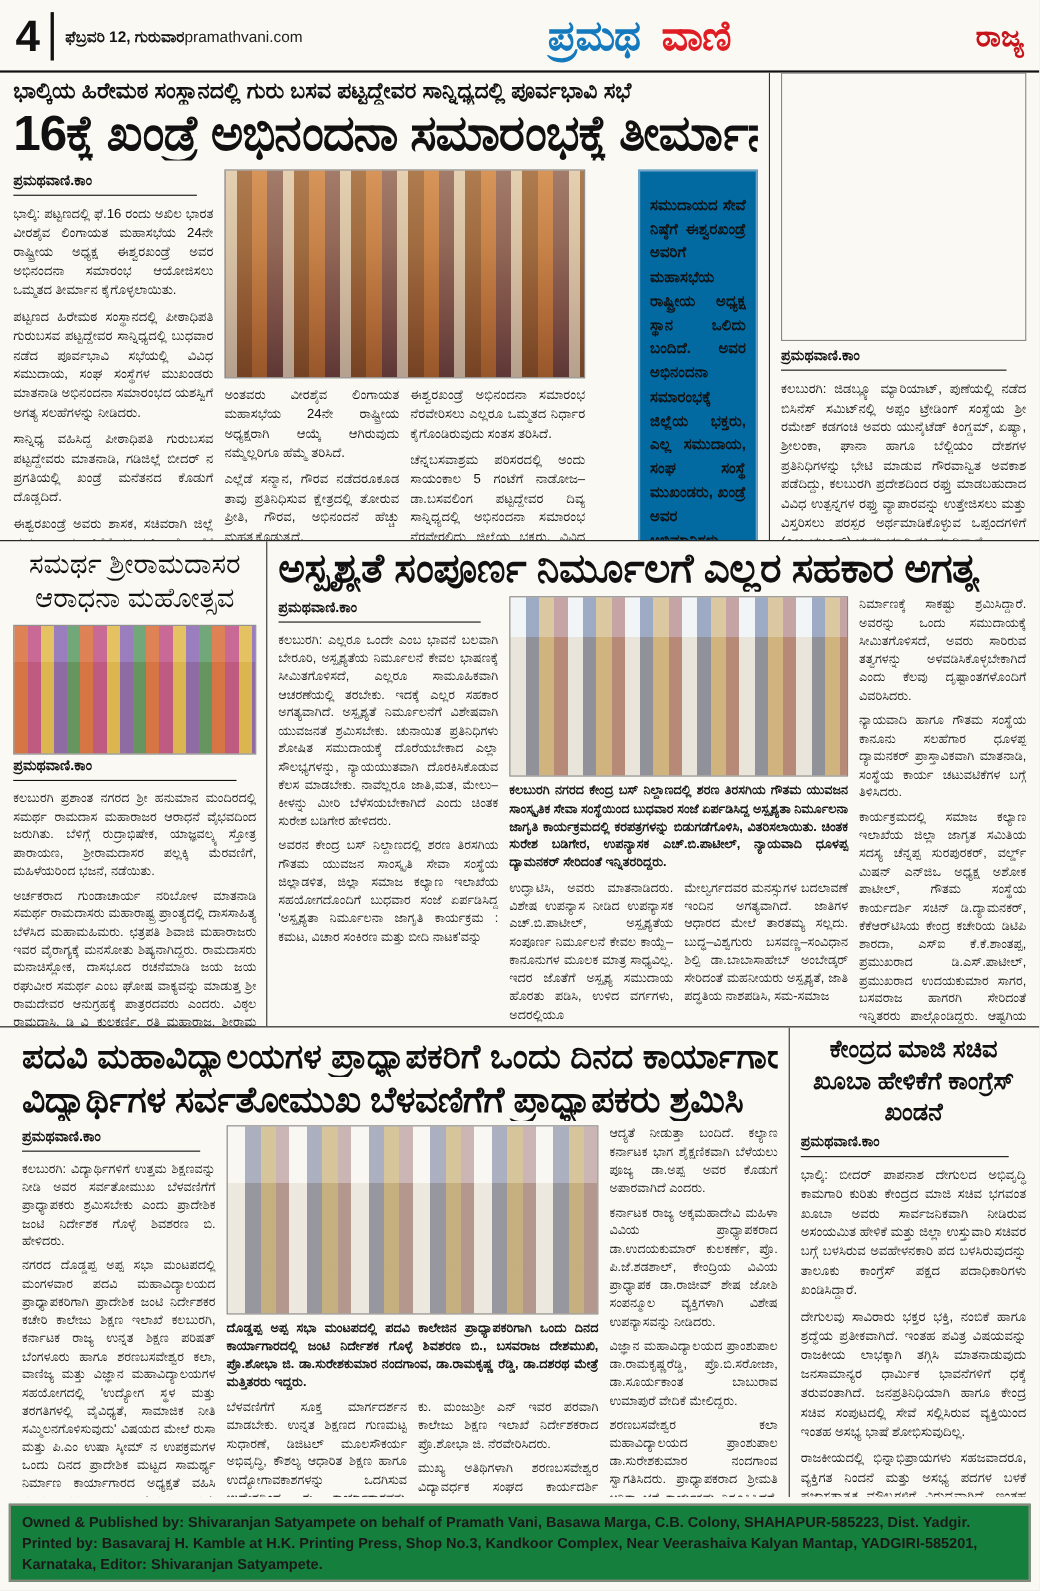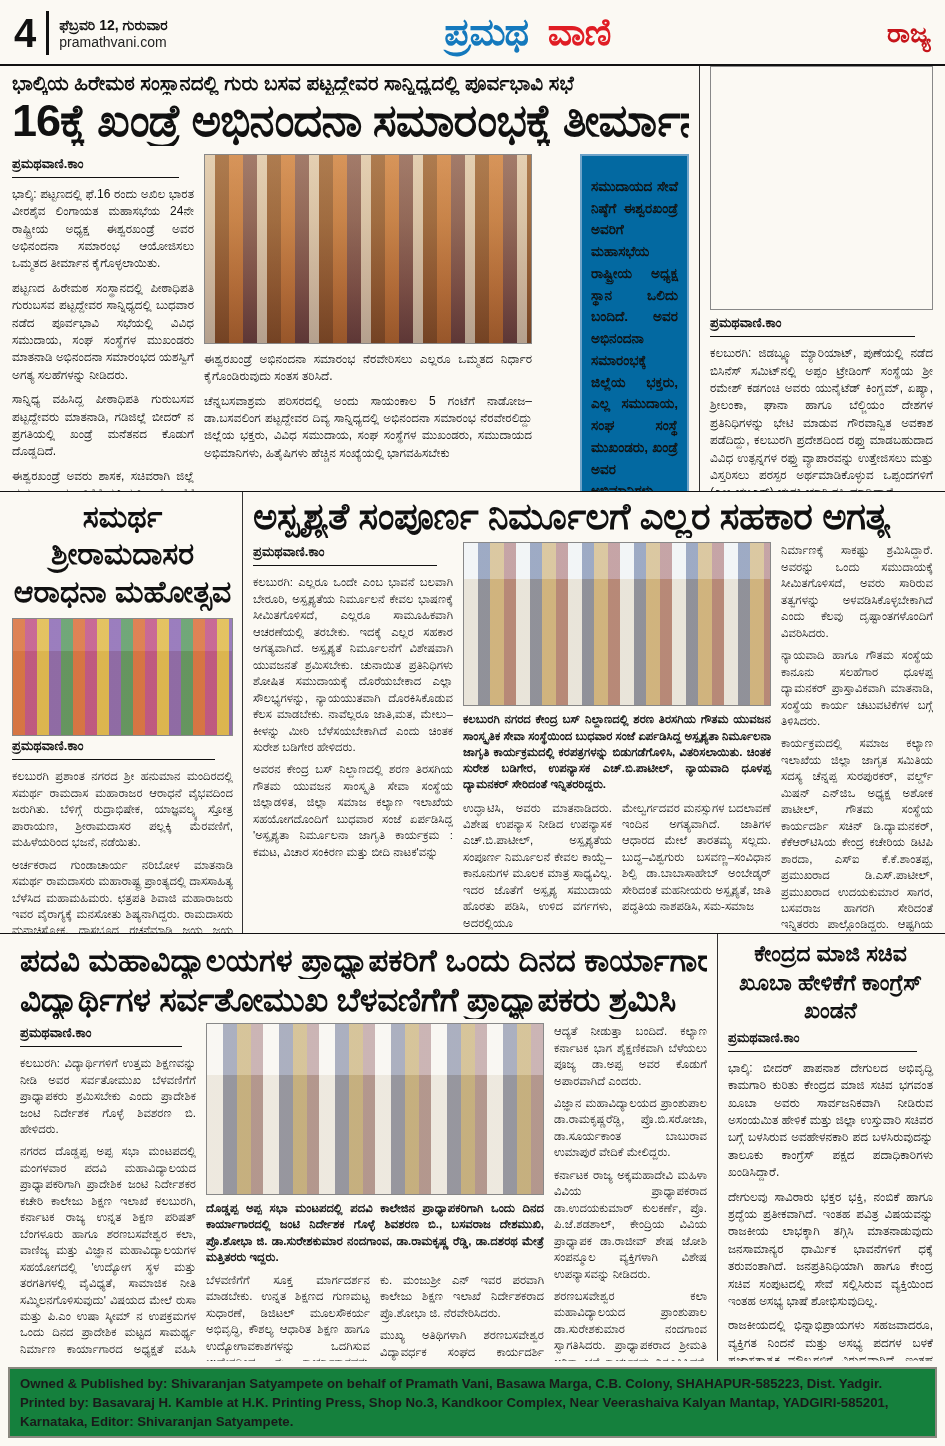--- a/index.html
+++ b/index.html
@@ -4,21 +4,21 @@
 <style>
   * { margin:0; padding:0; box-sizing:border-box; }
   body { background:#e8e6e0; font-family:"Liberation Sans","DejaVu Sans",sans-serif; color:#111; }
   .page { width:945px; height:1446px; margin:0 auto; background:#fbf9f3; overflow:hidden; display:flex; flex-direction:column; }
 
   
   .mast { height:68px; display:flex; align-items:center; justify-content:space-between; padding:4px 14px 2px 14px; border-bottom:2px solid #111; }
   .mast-left { display:flex; align-items:center; gap:10px; }
   .page-num { font-size:40px; font-weight:700; line-height:1; }
   .mast-divider { width:3px; height:44px; background:#111; }
-  .date-block { display:flex; flex-direction:column; justify-content:center; }
+  .date-block { display:flex; justify-content:center; }
   .date { font-size:14px; font-weight:700; }
   .site { font-size:14px; color:#222; }
   .mast-center { font-size:38px; font-weight:800; letter-spacing:-1px; white-space:nowrap; }
   .mast-blue { color:#1479bd; }
   .mast-red { color:#e01d24; margin-left:10px; }
   .mast-right { font-size:26px; font-weight:800; color:#c6151b; }
 
   
   .band { overflow:hidden; }
   .kicker { font-size:20px; font-weight:800; white-space:nowrap; overflow:hidden; margin:4px 0 2px 0; }
@@ -64,21 +64,21 @@
   .tcol1 { width:182px; flex:none; }
   .tmid { width:328px; flex:none; }
   .tcol4 { flex:1; }
   .quote-box { background:#0369a1; border:2.5px solid #6fa3c8; padding:20px 9px; margin-bottom:6px;margin-left:38px; }
   .quote-text { font-size:13.6px; font-weight:600; line-height:1.6; text-align:justify; }
   .quote-attr { font-size:16px; font-weight:400; text-align:left; margin-top:6px; line-height:1.4; }
 
   
   .band-mid { height:455px; display:flex; border-top:1.6px solid #111; }
   .mid-left { width:243px; flex:none; padding:6px 9px 0 12px; border-right:1.6px solid #333; overflow:hidden; }
-  .mid-left h2 { font-size:30px; font-weight:700; text-align:center; line-height:1.25; margin-bottom:8px; }
+  .mid-left h2 { font-size:25px; font-weight:400; text-align:center; line-height:1.25; margin-bottom:8px; }
   .mid-right { flex:1; padding:4px 12px 0 10px; overflow:hidden; }
   .mid-right .kicker { font-size:21px; }
   .mid-right .headline-lg { font-size:37px; margin-bottom:4px; }
   .mcol1 { width:200px; flex:none; }
   .mmid { width:308px; flex:none; }
   .mcol4 { flex:1; }
 
   
   .band-bottom { height:440px; display:flex; border-top:1.6px solid #111; }
   .bot-left { width:718px; flex:none; padding:4px 10px 0 20px; border-right:1.6px solid #333; overflow:hidden; }
@@ -125,20 +125,25 @@
           <div class="rule"></div>
           <p class="body">ಭಾಲ್ಕಿ: ಪಟ್ಟಣದಲ್ಲಿ ಫೆ.16 ರಂದು ಅಖಿಲ ಭಾರತ ವೀರಶೈವ ಲಿಂಗಾಯತ ಮಹಾಸಭೆಯ 24ನೇ ರಾಷ್ಟ್ರೀಯ ಅಧ್ಯಕ್ಷ ಈಶ್ವರಖಂಡ್ರೆ ಅವರ ಅಭಿನಂದನಾ ಸಮಾರಂಭ ಆಯೋಜಿಸಲು ಒಮ್ಮತದ ತೀರ್ಮಾನ ಕೈಗೊಳ್ಳಲಾಯಿತು.</p>
           <p class="body">ಪಟ್ಟಣದ ಹಿರೇಮಠ ಸಂಸ್ಥಾನದಲ್ಲಿ ಪೀಠಾಧಿಪತಿ ಗುರುಬಸವ ಪಟ್ಟದ್ದೇವರ ಸಾನ್ನಿಧ್ಯದಲ್ಲಿ ಬುಧವಾರ ನಡೆದ ಪೂರ್ವಭಾವಿ ಸಭೆಯಲ್ಲಿ ವಿವಿಧ ಸಮುದಾಯ, ಸಂಘ ಸಂಸ್ಥೆಗಳ ಮುಖಂಡರು ಮಾತನಾಡಿ ಅಭಿನಂದನಾ ಸಮಾರಂಭದ ಯಶಸ್ವಿಗೆ ಅಗತ್ಯ ಸಲಹೆಗಳನ್ನು ನೀಡಿದರು.</p>
           <p class="body">ಸಾನ್ನಿಧ್ಯ ವಹಿಸಿದ್ದ ಪೀಠಾಧಿಪತಿ ಗುರುಬಸವ ಪಟ್ಟದ್ದೇವರು ಮಾತನಾಡಿ, ಗಡಿಜಿಲ್ಲೆ ಬೀದರ್ ನ ಪ್ರಗತಿಯಲ್ಲಿ ಖಂಡ್ರೆ ಮನೆತನದ ಕೊಡುಗೆ ದೊಡ್ಡದಿದೆ.</p>
           <p class="body">ಈಶ್ವರಖಂಡ್ರೆ ಅವರು ಶಾಸಕ, ಸಚಿವರಾಗಿ ಜಿಲ್ಲೆ ಮತ್ತು ರಾಜ್ಯದ ಏಳಿಗೆಗೆ ಶ್ರಮಿಸುತ್ತಿದ್ದಾರೆ. ಜತೆಗೆ ಲಿಂಗಾಯತ ಸಮಾಜದ ಪ್ರಭಾವಿ ನಾಯಕರಾಗಿ ಸಮುದಾಯವನ್ನು ಸಂಘಟಿಸಲು ಹಗಲಿರುಳು ಶ್ರಮಿಸುತ್ತಿದ್ದಾರೆ.</p>
         </div>
         <div class="tmid">
           <div class="photo photo-top"></div>
           <div class="row" style="margin-top:7px;">
             <div class="col" style="flex:1;">
+              <p class="body">ಅಂತವರು ವೀರಶೈವ ಲಿಂಗಾಯತ ಮಹಾಸಭೆಯ 24ನೇ ರಾಷ್ಟ್ರೀಯ ಅಧ್ಯಕ್ಷರಾಗಿ ಆಯ್ಕೆ ಆಗಿರುವುದು ನಮ್ಮೆಲ್ಲರಿಗೂ ಹೆಮ್ಮೆ ತರಿಸಿದೆ.</p>
+              <p class="body">ಎಲ್ಲೆಡೆ ಸನ್ಮಾನ, ಗೌರವ ನಡೆದರೂಕೂಡ ತಾವು ಪ್ರತಿನಿಧಿಸುವ ಕ್ಷೇತ್ರದಲ್ಲಿ ತೋರುವ ಪ್ರೀತಿ, ಗೌರವ, ಅಭಿನಂದನೆ ಹೆಚ್ಚು ಮಹತ್ವಕೊಡುತ್ತದೆ.</p>
+
+            </div>
+            <div class="col" style="flex:1;">
               <p class="body">ಈಶ್ವರಖಂಡ್ರೆ ಅಭಿನಂದನಾ ಸಮಾರಂಭ ನೆರವೇರಿಸಲು ಎಲ್ಲರೂ ಒಮ್ಮತದ ನಿರ್ಧಾರ ಕೈಗೊಂಡಿರುವುದು ಸಂತಸ ತರಿಸಿದೆ.</p>
               <p class="body">ಚೆನ್ನಬಸವಾಶ್ರಮ ಪರಿಸರದಲ್ಲಿ ಅಂದು ಸಾಯಂಕಾಲ 5 ಗಂಟೆಗೆ ನಾಡೋಜ–ಡಾ.ಬಸವಲಿಂಗ ಪಟ್ಟದ್ದೇವರ ದಿವ್ಯ ಸಾನ್ನಿಧ್ಯದಲ್ಲಿ ಅಭಿನಂದನಾ ಸಮಾರಂಭ ನೆರವೇರಲಿದ್ದು ಜಿಲ್ಲೆಯ ಭಕ್ತರು, ವಿವಿಧ ಸಮುದಾಯ, ಸಂಘ ಸಂಸ್ಥೆಗಳ ಮುಖಂಡರು, ಸಮುದಾಯದ ಅಭಿಮಾನಿಗಳು, ಹಿತೈಷಿಗಳು ಹೆಚ್ಚಿನ ಸಂಖ್ಯೆಯಲ್ಲಿ ಭಾಗವಹಿಸಬೇಕು</p>
             </div>
           </div>
         </div>
         <div class="col tcol4">
           <div class="quote-box">
             <div class="quote-text">ಸಮುದಾಯದ ಸೇವೆ ನಿಷ್ಠೆಗೆ ಈಶ್ವರಖಂಡ್ರೆ ಅವರಿಗೆ ಮಹಾಸಭೆಯ ರಾಷ್ಟ್ರೀಯ ಅಧ್ಯಕ್ಷ ಸ್ಥಾನ ಒಲಿದು ಬಂದಿದೆ. ಅವರ ಅಭಿನಂದನಾ ಸಮಾರಂಭಕ್ಕೆ ಜಿಲ್ಲೆಯ ಭಕ್ತರು, ಎಲ್ಲ ಸಮುದಾಯ, ಸಂಘ ಸಂಸ್ಥೆ ಮುಖಂಡರು, ಖಂಡ್ರೆ ಅವರ ಅಭಿಮಾನಿಗಳು, ಹಿತೈಷಿಗಳು ಸಾಕ್ಷಿಯಾಗಬೇಕು.</div>
             <div class="quote-attr">– ಗುರುಬಸವ ಪಟ್ಟದ್ದೇವರು ಹಿರೇಮಠ ಸಂಸ್ಥಾನ ಭಾಲ್ಕಿ</div>
           </div>
@@ -214,22 +219,22 @@
               <p class="body-sm">ಬೆಳವಣಿಗೆಗೆ ಸೂಕ್ತ ಮಾರ್ಗದರ್ಶನ ಮಾಡಬೇಕು. ಉನ್ನತ ಶಿಕ್ಷಣದ ಗುಣಮಟ್ಟ ಸುಧಾರಣೆ, ಡಿಜಿಟಲ್ ಮೂಲಸೌಕರ್ಯ ಅಭಿವೃದ್ಧಿ, ಕೌಶಲ್ಯ ಆಧಾರಿತ ಶಿಕ್ಷಣ ಹಾಗೂ ಉದ್ಯೋಗಾವಕಾಶಗಳನ್ನು ಒದಗಿಸುವ ಉದ್ದೇಶದಿಂದ ಈ ಕಾರ್ಯಾಗಾರವನ್ನು ಹಮ್ಮಿಕೊಳ್ಳಲಾಗಿದೆ ಎಂದು ಹೇಳಿದರು. ಕಾರ್ಯಾಗಾರದ ಉದ್ಘಾಟನೆಯನ್ನು ಅಂತರ್ಜಾಲದ ಮೂಲಕ ಕಾಲೇಜು ಶಿಕ್ಷಣ ಇಲಾಖೆ ಆಯುಕ್ತರಾದ</p>
             </div>
             <div class="col" style="flex:1;">
               <p class="body-sm">ಕು. ಮಂಜುಶ್ರೀ ಎನ್ ಇವರ ಪರವಾಗಿ ಕಾಲೇಜು ಶಿಕ್ಷಣ ಇಲಾಖೆ ನಿರ್ದೇಶಕರಾದ ಪ್ರೊ.ಶೋಭಾ ಜಿ. ನೆರವೇರಿಸಿದರು.</p>
               <p class="body-sm">ಮುಖ್ಯ ಅತಿಥಿಗಳಾಗಿ ಶರಣಬಸವೇಶ್ವರ ವಿದ್ಯಾವರ್ಧಕ ಸಂಘದ ಕಾರ್ಯದರ್ಶಿ ಬಸವರಾಜ ದೇಶಮುಖಿ ಮಾತನಾಡಿ, ಪ್ರಾಧ್ಯಾಪಕರು ವಿದ್ಯಾರ್ಥಿಗಳಿಗೆ ಗುಣಮಟ್ಟದ ಶಿಕ್ಷಣ ನೀಡಬೇಕು. ಶರಣಬಸವೇಶ್ವರ ಸಂಸ್ಥಾನ ಗುಣಮಟ್ಟದ ಶಿಕ್ಷಣಕ್ಕೆ</p>
             </div>
           </div>
         </div>
         <div class="col bcol4">
           <p class="body-sm">ಆದ್ಯತೆ ನೀಡುತ್ತಾ ಬಂದಿದೆ. ಕಲ್ಯಾಣ ಕರ್ನಾಟಕ ಭಾಗ ಶೈಕ್ಷಣಿಕವಾಗಿ ಬೆಳೆಯಲು ಪೂಜ್ಯ ಡಾ.ಅಪ್ಪ ಅವರ ಕೊಡುಗೆ ಅಪಾರವಾಗಿದೆ ಎಂದರು.</p>
+          <p class="body-sm">ಕರ್ನಾಟಕ ರಾಜ್ಯ ಅಕ್ಕಮಹಾದೇವಿ ಮಹಿಳಾ ವಿವಿಯ ಪ್ರಾಧ್ಯಾಪಕರಾದ ಡಾ.ಉದಯಕುಮಾರ್ ಕುಲಕರ್ಣೆ, ಪ್ರೊ. ಪಿ.ಜೆ.ಶಡಶಾಲ್, ಕೇಂದ್ರಿಯ ವಿವಿಯ ಪ್ರಾಧ್ಯಾಪಕ ಡಾ.ರಾಜೀವ್ ಶೇಷ ಜೋಶಿ ಸಂಪನ್ಮೂಲ ವ್ಯಕ್ತಿಗಳಾಗಿ ವಿಶೇಷ ಉಪನ್ಯಾಸವನ್ನು ನೀಡಿದರು.</p>
           <p class="body-sm">ವಿಜ್ಞಾನ ಮಹಾವಿದ್ಯಾಲಯದ ಪ್ರಾಂಶುಪಾಲ ಡಾ.ರಾಮಕೃಷ್ಣರೆಡ್ಡಿ, ಪ್ರೊ.ಬಿ.ಸರೋಜಾ, ಡಾ.ಸೂರ್ಯಕಾಂತ ಬಾಬುರಾವ ಉಮಾಪುರೆ ವೇದಿಕೆ ಮೇಲಿದ್ದರು.</p>
-          <p class="body-sm">ಕರ್ನಾಟಕ ರಾಜ್ಯ ಅಕ್ಕಮಹಾದೇವಿ ಮಹಿಳಾ ವಿವಿಯ ಪ್ರಾಧ್ಯಾಪಕರಾದ ಡಾ.ಉದಯಕುಮಾರ್ ಕುಲಕರ್ಣೆ, ಪ್ರೊ. ಪಿ.ಜೆ.ಶಡಶಾಲ್, ಕೇಂದ್ರಿಯ ವಿವಿಯ ಪ್ರಾಧ್ಯಾಪಕ ಡಾ.ರಾಜೀವ್ ಶೇಷ ಜೋಶಿ ಸಂಪನ್ಮೂಲ ವ್ಯಕ್ತಿಗಳಾಗಿ ವಿಶೇಷ ಉಪನ್ಯಾಸವನ್ನು ನೀಡಿದರು.</p>
           <p class="body-sm">ಶರಣಬಸವೇಶ್ವರ ಕಲಾ ಮಹಾವಿದ್ಯಾಲಯದ ಪ್ರಾಂಶುಪಾಲ ಡಾ.ಸುರೇಶಕುಮಾರ ನಂದಗಾಂವ ಸ್ವಾಗತಿಸಿದರು. ಪ್ರಾಧ್ಯಾಪಕರಾದ ಶ್ರೀಮತಿ ಅನಿತಾ ಭರೆ ಕಾರ್ಯಕ್ರಮ ನಿರೂಪಿಸಿದರೆ, ಡಾ.ಅನಿತಾ ಮೇತ್ರಿ ವಂದಿಸಿದರು. ಚನ್ನಬಸವ ಬೊಮ್ಮನ್ನೆ, ಕರ್ಬೇಶ್ ಹೂಗಾರ ಹಾಗೂ ವಿದ್ಯಾರ್ಥಿಗಳು ಪ್ರಾರ್ಥಿಸಿದರು. 300ಕ್ಕಿಂತ ಹೆಚ್ಚು ಪದವಿಯ ಪ್ರಾಧ್ಯಾಪಕರು ಭಾಗವಹಿಸಿದ್ದರು.</p>
         </div>
       </div>
     </div>
     <div class="bot-right">
       <h3>ಕೇಂದ್ರದ ಮಾಜಿ ಸಚಿವ ಖೂಬಾ ಹೇಳಿಕೆಗೆ ಕಾಂಗ್ರೆಸ್ ಖಂಡನೆ</h3>
       <div class="byline">ಪ್ರಮಥವಾಣಿ.ಕಾಂ</div>
       <div class="rule"></div>
       <p class="body">ಭಾಲ್ಕಿ: ಬೀದರ್ ಪಾಪನಾಶ ದೇಗುಲದ ಅಭಿವೃದ್ಧಿ ಕಾಮಗಾರಿ ಕುರಿತು ಕೇಂದ್ರದ ಮಾಜಿ ಸಚಿವ ಭಗವಂತ ಖೂಬಾ ಅವರು ಸಾರ್ವಜನಿಕವಾಗಿ ನೀಡಿರುವ ಅಸಂಯಮಿತ ಹೇಳಿಕೆ ಮತ್ತು ಜಿಲ್ಲಾ ಉಸ್ತುವಾರಿ ಸಚಿವರ ಬಗ್ಗೆ ಬಳಸಿರುವ ಅವಹೇಳನಕಾರಿ ಪದ ಬಳಸಿರುವುದನ್ನು ತಾಲೂಕು ಕಾಂಗ್ರೆಸ್ ಪಕ್ಷದ ಪದಾಧಿಕಾರಿಗಳು ಖಂಡಿಸಿದ್ದಾರೆ.</p>
       <p class="body">ದೇಗುಲವು ಸಾವಿರಾರು ಭಕ್ತರ ಭಕ್ತಿ, ನಂಬಿಕೆ ಹಾಗೂ ಶ್ರದ್ಧೆಯ ಪ್ರತೀಕವಾಗಿದೆ. ಇಂತಹ ಪವಿತ್ರ ವಿಷಯವನ್ನು ರಾಜಕೀಯ ಲಾಭಕ್ಕಾಗಿ ತಗ್ಗಿಸಿ ಮಾತನಾಡುವುದು ಜನಸಾಮಾನ್ಯರ ಧಾರ್ಮಿಕ ಭಾವನೆಗಳಿಗೆ ಧಕ್ಕೆ ತರುವಂತಾಗಿದೆ. ಜನಪ್ರತಿನಿಧಿಯಾಗಿ ಹಾಗೂ ಕೇಂದ್ರ ಸಚಿವ ಸಂಪುಟದಲ್ಲಿ ಸೇವೆ ಸಲ್ಲಿಸಿರುವ ವ್ಯಕ್ತಿಯಿಂದ ಇಂತಹ ಅಸಭ್ಯ ಭಾಷೆ ಶೋಭಿಸುವುದಿಲ್ಲ.</p>

